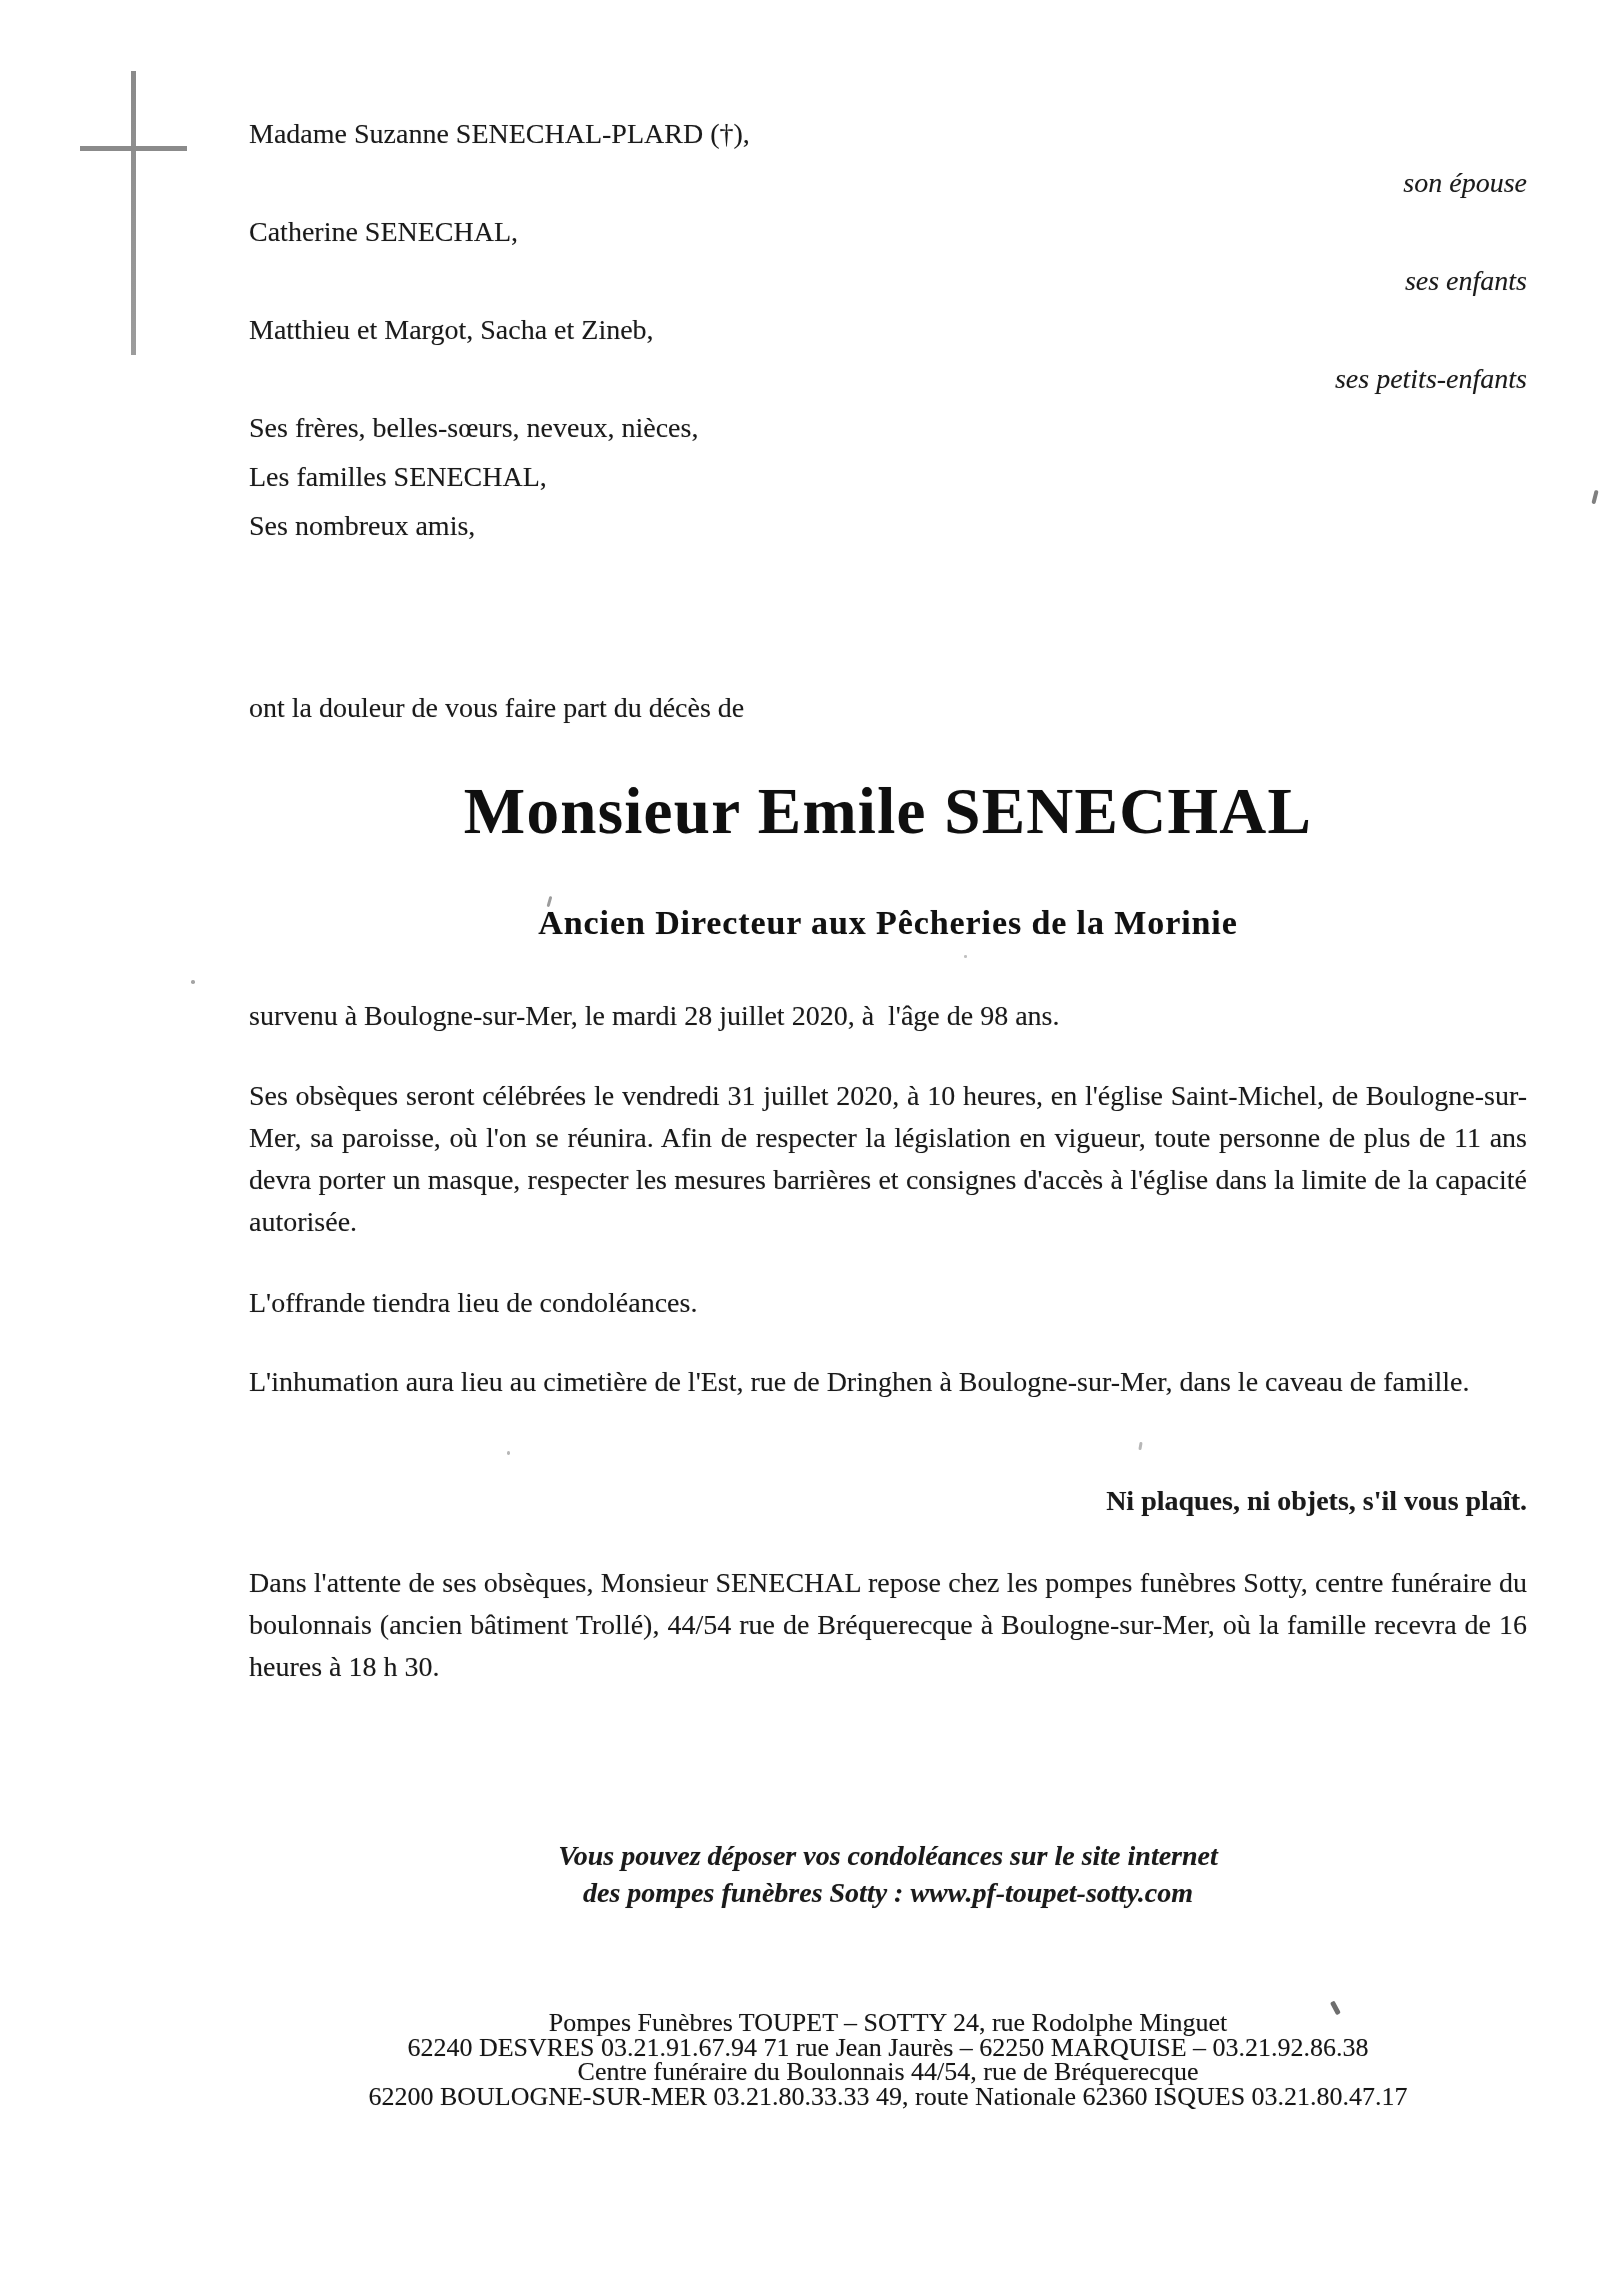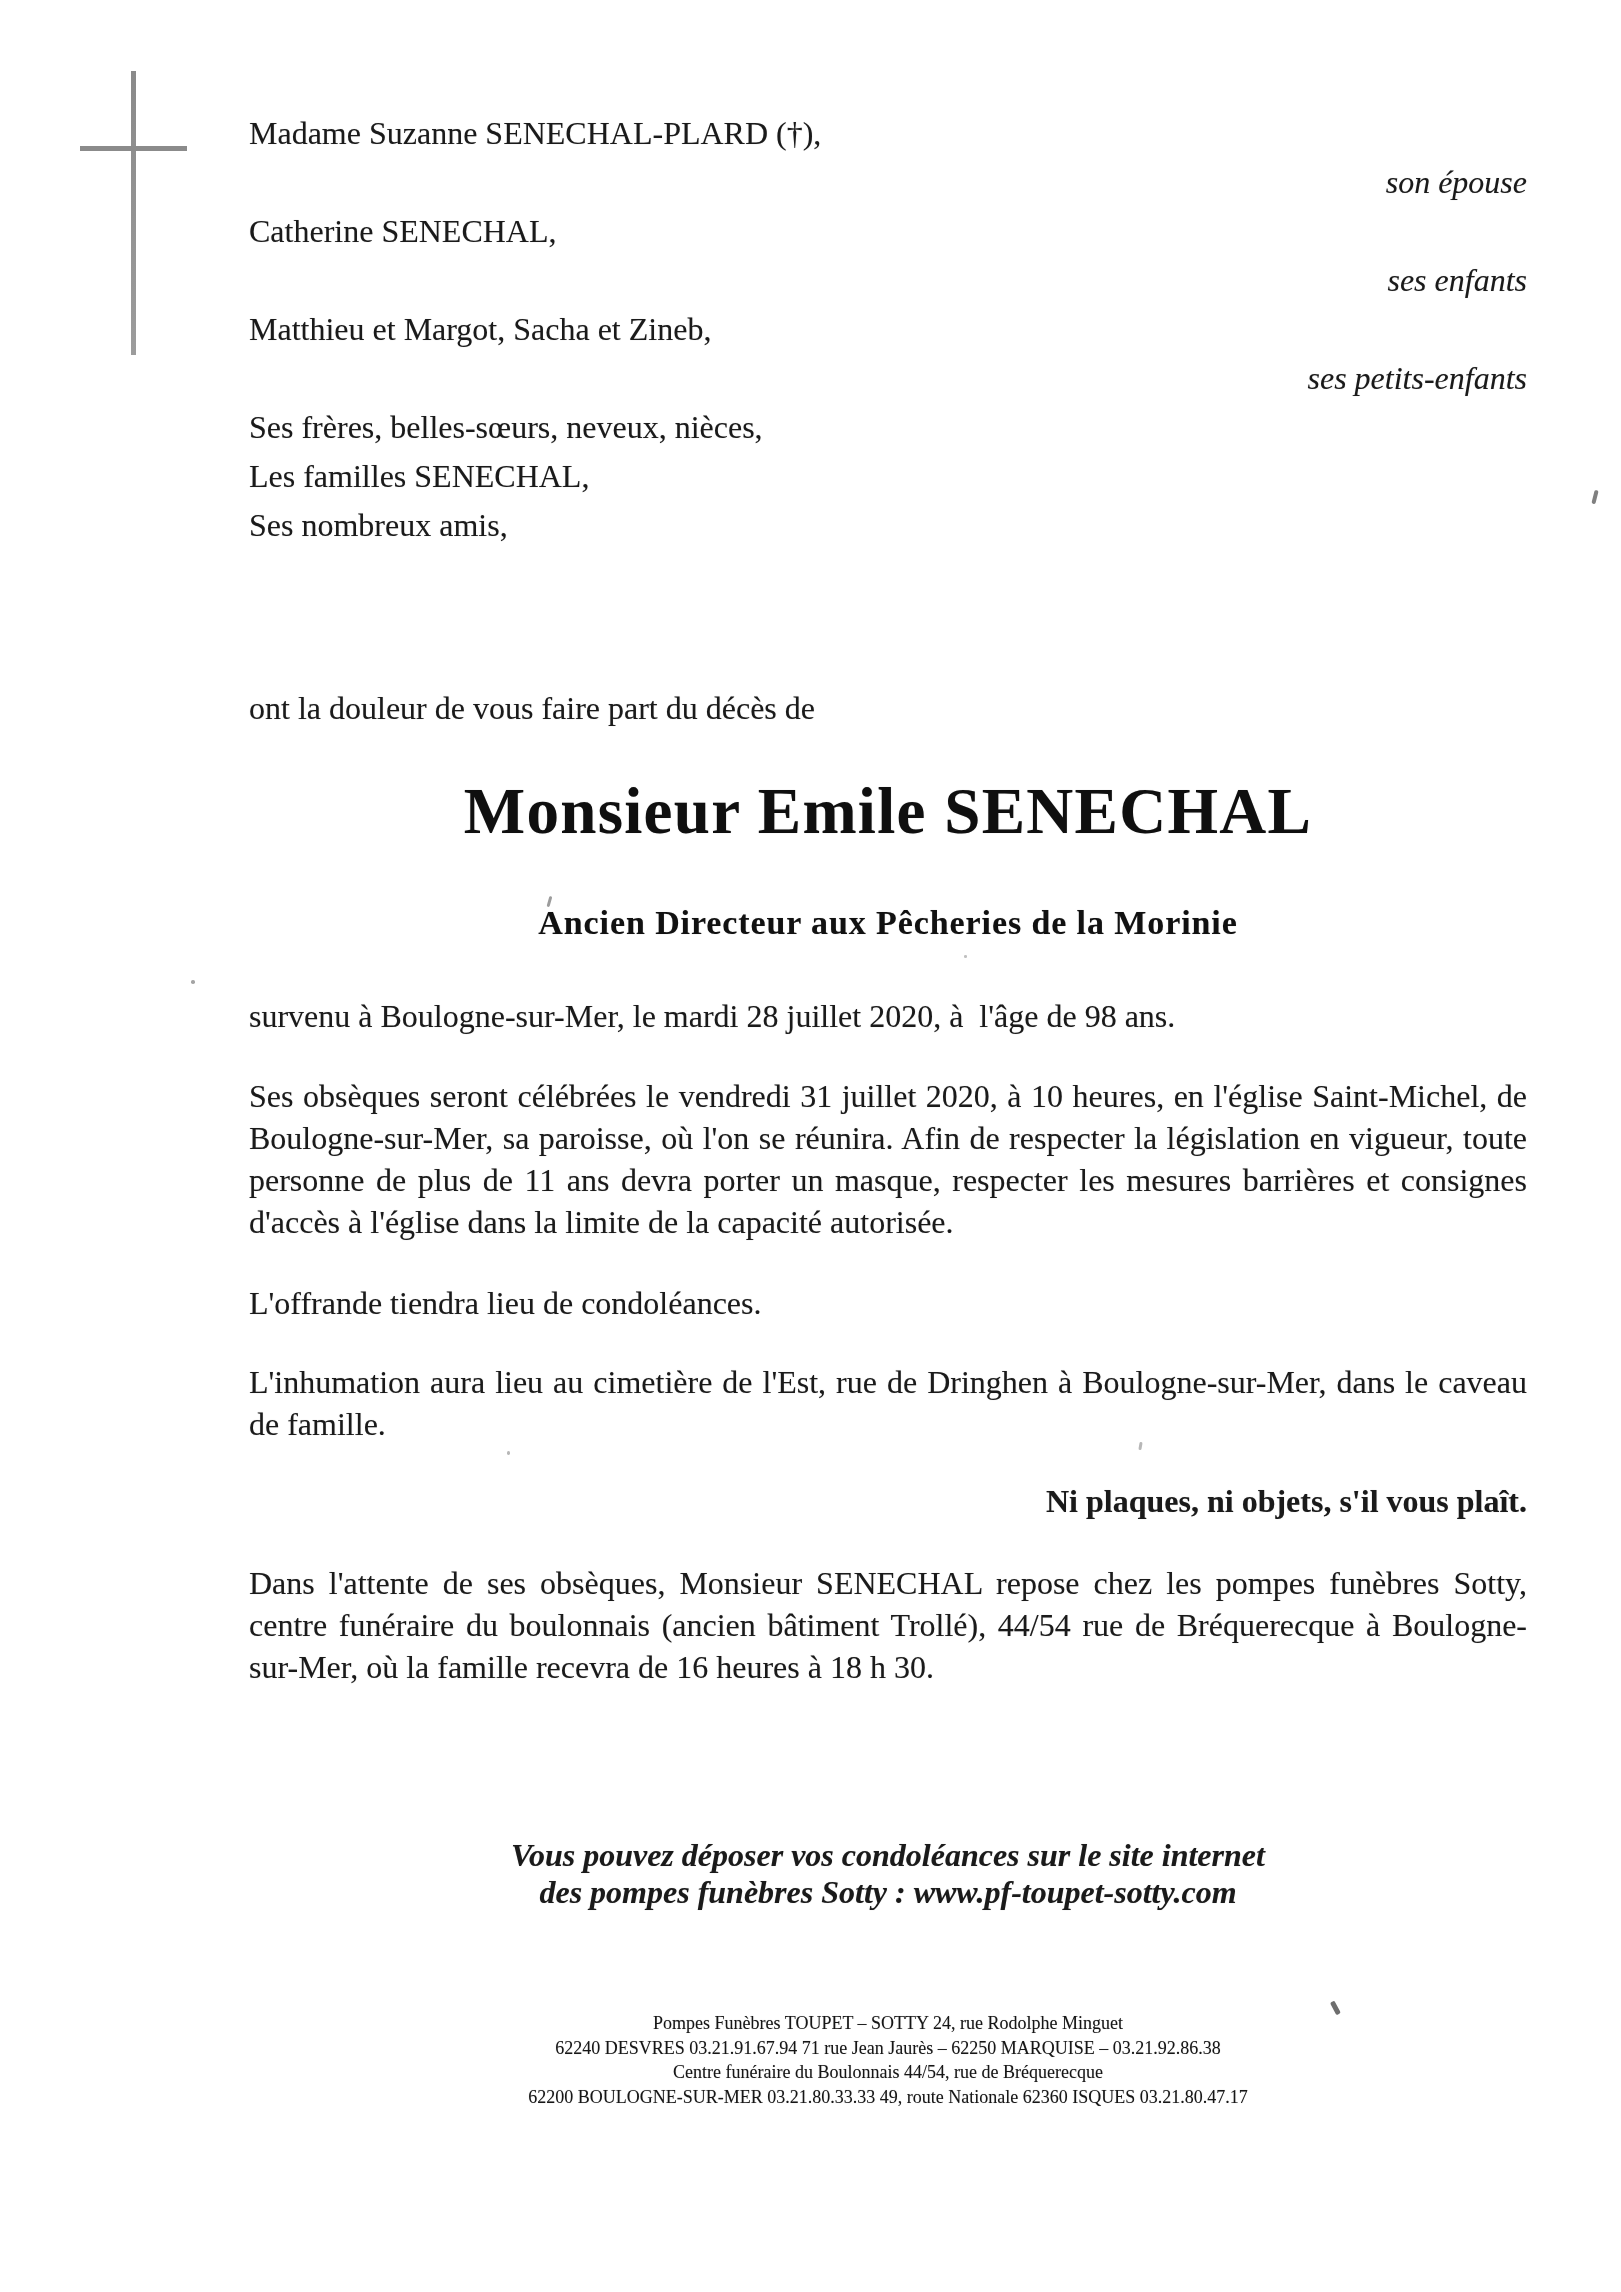--- a/index.html
+++ b/index.html
@@ -8,21 +8,21 @@
     width: 1621px;
     height: 2293px;
     margin: 0 auto;
     background: #ffffff;
     overflow: hidden;
     font-family: "Liberation Serif", "DejaVu Serif", serif;
     color: #1a1a1a;
     text-shadow: 0 0 0.9px rgba(0,0,0,0.28); 
   }
   .blk { position: absolute; left: 249px; width: 1278px; }
-  .fs-body { font-size: 32px; }
+  .fs-body { font-size: 28px; }
 
   
   .family    { top: 109px; line-height: 49px; }
   .line-left { text-align: left; }
   .line-right{ text-align: right; font-style: italic; }
 
   .announce  { top: 684px;  line-height: 48px; }
 
   .title     { top: 775px;  line-height: 73px; font-size: 65px; font-weight: bold;
                letter-spacing: 1.3px; text-align: center; color: #0f0f0f; }
@@ -35,21 +35,21 @@
   .inhumation{ top: 1361px; line-height: 42px; text-align: justify; }
 
   .plaques   { top: 1480px; line-height: 42px; font-weight: bold; 
                text-align: right; }
 
   .repose    { top: 1562px; line-height: 42px; text-align: justify; }
 
   .condoleances { top: 1837px; line-height: 37px; font-weight: bold; font-style: italic;
                   text-align: center; }
 
-  .footer    { top: 2011px; line-height: 24.6px; font-size: 18px; text-align: center;
+  .footer    { top: 2011px; line-height: 24.6px; font-size: 26px; text-align: center;
                color: #161616; }
 
   
   .cross-v { position: absolute; left: 131px; top: 71px; width: 4.5px; height: 284px;
              background: linear-gradient(#8a8a8a, #9c9c9c); }
   .cross-h { position: absolute; left: 80px; top: 146px; width: 107px; height: 5.4px;
              background: #8b8b8b; }
 
   
   .artifact { position: absolute; background: #4a4a4a; border-radius: 1.8px; }

